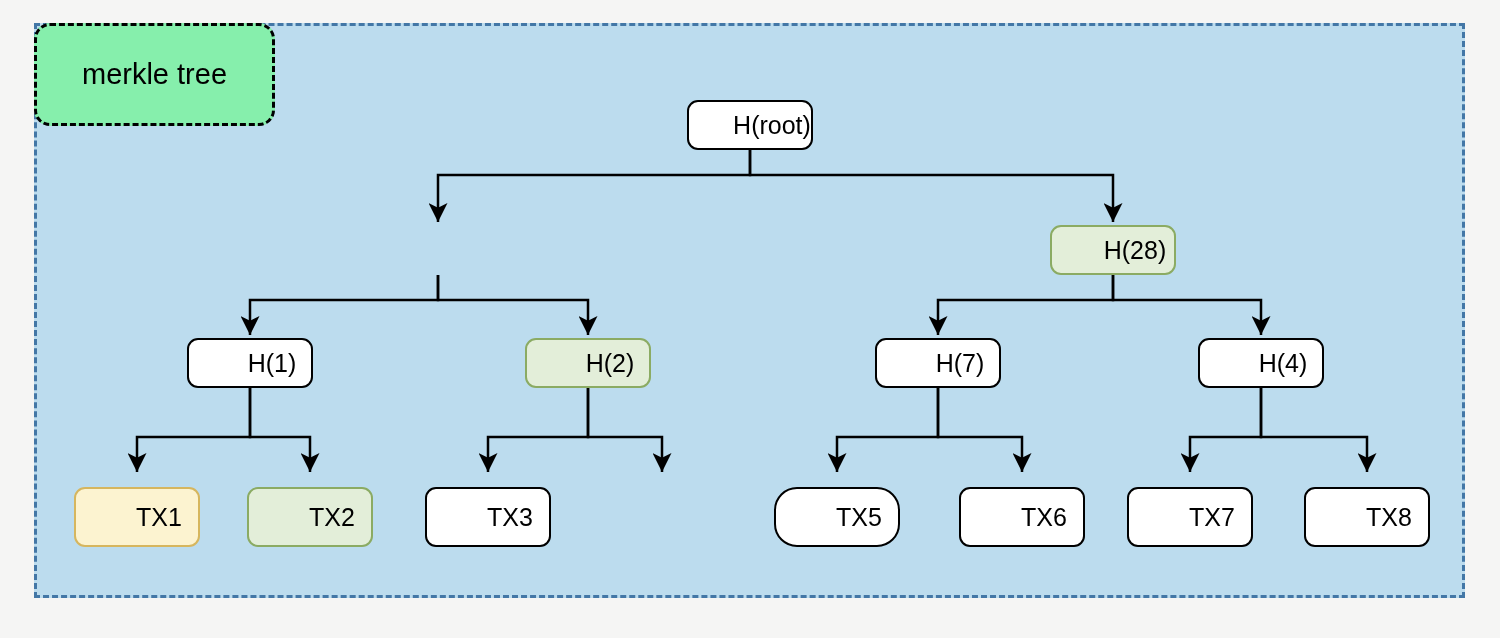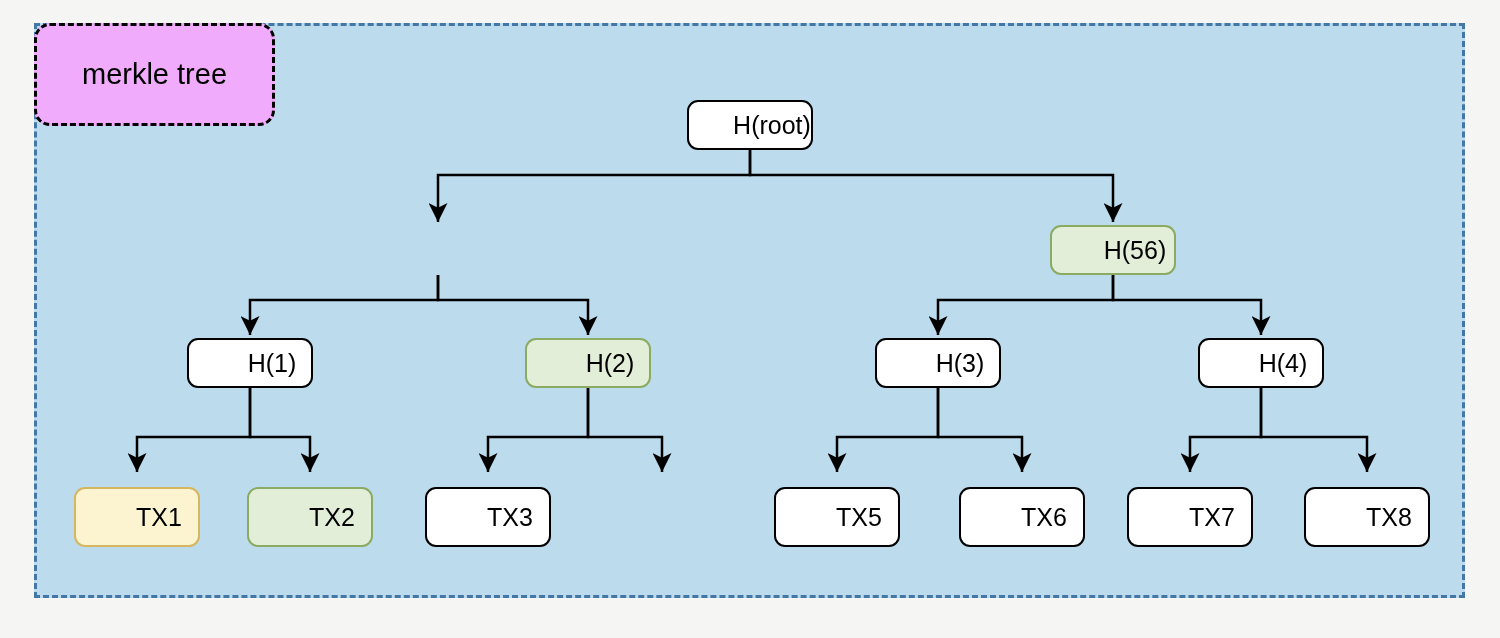--- a/index.html
+++ b/index.html
@@ -25,21 +25,21 @@
     background: #bcdcee;
     border: 3px dashed #4377a6;
   }
   .title-box {
     position: absolute;
     left: 34px;
     top: 23px;
     width: 241px;
     height: 103px;
     box-sizing: border-box;
-    background: #f0abfc;
+    background: #86efac;
     border: 3px dashed #000000;
     border-radius: 16px;
     display: flex;
     align-items: center;
     justify-content: center;
     font-size: 29px;
     color: #000000;
     z-index: 3;
   }
   svg.edges {
@@ -81,21 +81,21 @@
   .n-h12  { left: 375px; top: 225px; }
   .n-h34  { left: 1050px; top: 225px; }
   .n-h1   { left: 187px; top: 338px; }
   .n-h2   { left: 525px; top: 338px; }
   .n-h3   { left: 875px; top: 338px; }
   .n-h4   { left: 1198px; top: 338px; }
   .n-tx1  { left: 74px;   top: 475px; }
   .n-tx2  { left: 247px;  top: 475px; }
   .n-tx3  { left: 425px;  top: 475px; }
   .n-tx4  { left: 599px;  top: 475px; }
-  .n-tx5  { left: 774px;  top: 475px; }
+  .n-tx5  { left: 774px;  top: 475px; border-radius: 23px; }
   .n-tx6  { left: 959px;  top: 475px; }
   .n-tx7  { left: 1127px; top: 475px; }
   .n-tx8  { left: 1304px; top: 475px; }
 </style>
 </head>
 <body>
 
 <div class="canvas">
 
   <div class="container"></div>
@@ -122,24 +122,24 @@
       <path d="M588,388 L588,437 L488,437 L488,472" marker-end="url(#arrow)"></path>
       <path d="M588,388 L588,437 L662,437 L662,472" marker-end="url(#arrow)"></path>
       <path d="M938,388 L938,437 L837,437 L837,472" marker-end="url(#arrow)"></path>
       <path d="M938,388 L938,437 L1022,437 L1022,472" marker-end="url(#arrow)"></path>
       <path d="M1261,388 L1261,437 L1190,437 L1190,472" marker-end="url(#arrow)"></path>
       <path d="M1261,388 L1261,437 L1367,437 L1367,472" marker-end="url(#arrow)"></path>
     </g>
   </svg>
 
   <div class="node n-root">H(root)</div>
-  <div class="node green n-h34">H(56)</div>
+  <div class="node green n-h34">H(28)</div>
   <div class="node n-h1">H(1)</div>
   <div class="node green n-h2">H(2)</div>
-  <div class="node n-h3">H(3)</div>
+  <div class="node n-h3">H(7)</div>
   <div class="node n-h4">H(4)</div>
   <div class="node leaf yellow n-tx1">TX1</div>
   <div class="node leaf green n-tx2">TX2</div>
   <div class="node leaf n-tx3">TX3</div>
   <div class="node leaf n-tx5">TX5</div>
   <div class="node leaf n-tx6">TX6</div>
   <div class="node leaf n-tx7">TX7</div>
   <div class="node leaf n-tx8">TX8</div>
 
 </div>

